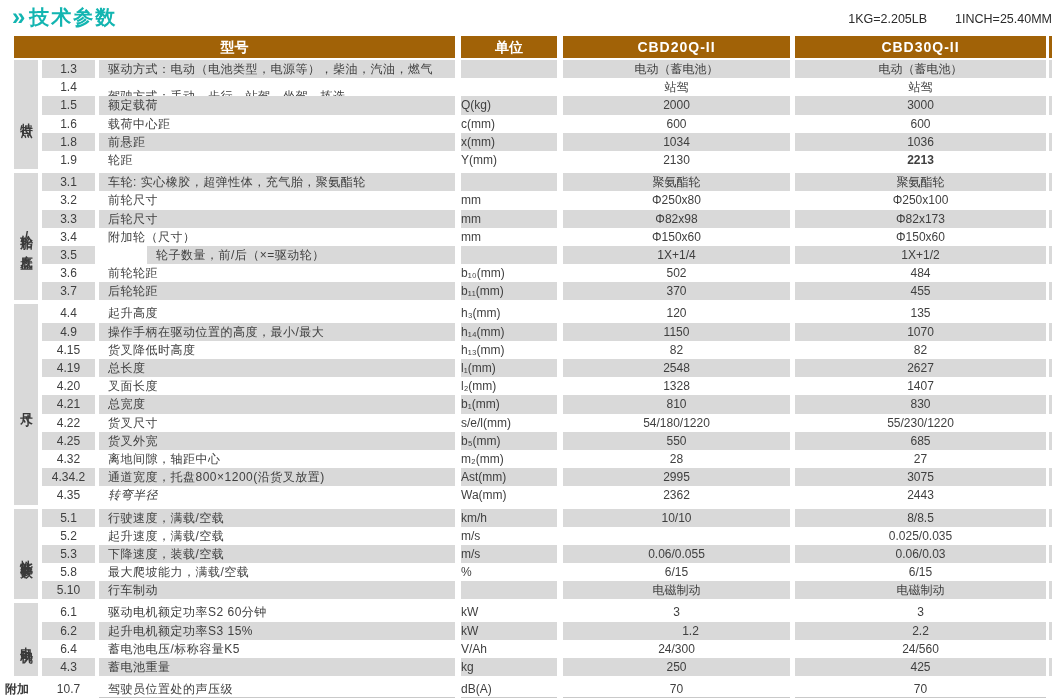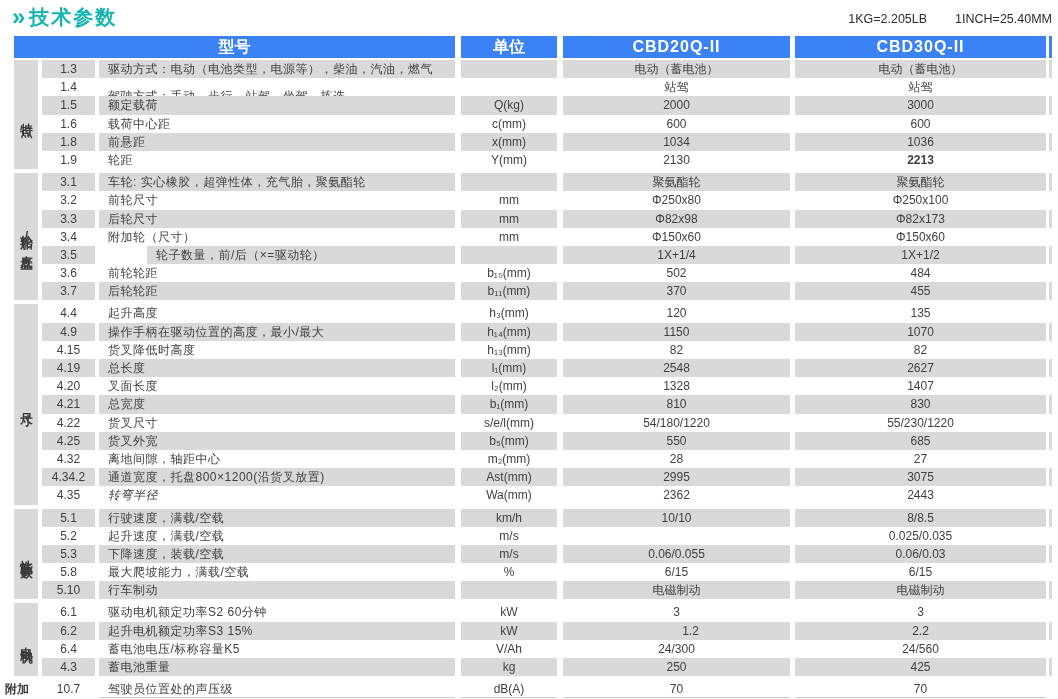--- a/index.html
+++ b/index.html
@@ -41,24 +41,24 @@
   
   .spec-table { margin-left: 14px; width: 1038px; }
 
   .grid-cols {
     display: grid;
     grid-template-columns: 24px 4px 53px 4px 356px 6px 96px 6px 227px 5px 251px 3px 3px;
   }
 
   .table-header { height: 22px; margin-bottom: 2px; }
   .table-header .hc {
-    background: #3b82f6;
+    background: #a16207;
     color: #ffffff;
     font-weight: bold;
-    font-size: 16px;
+    font-size: 14px;
     line-height: 22px;
     text-align: center;
     white-space: nowrap;
   }
   .hc.model { grid-column: 1 / 6; }
   .hc.unit  { grid-column: 7; }
   .hc.v1    { grid-column: 9; letter-spacing: 1px; }
   .hc.v2    { grid-column: 11; letter-spacing: 1px; }
   .hc.strip { grid-column: 13; }
 
@@ -91,21 +91,21 @@
 
   .cell {
     font-size: 12px;
     line-height: 18.2px;
     white-space: nowrap;
     overflow: hidden;
   }
   .cell.shade { background: #d9d9d9; }
   .cell.id    { grid-column: 3; text-align: center; }
   .cell.desc  { grid-column: 5; padding-left: 9px; text-align: left; letter-spacing: 0.5px; }
-  .cell.unit  { grid-column: 7; text-align: center; }
+  .cell.unit  { grid-column: 7; text-align: left; }
   .cell.v1    { grid-column: 9; text-align: center; }
   .cell.v2    { grid-column: 11; text-align: center; }
   .cell.strip { grid-column: 13; }
   .cell.last  { border-bottom: 1px solid #c9c9c9; }
 </style>
 </head>
 <body>
 
 <div class="page">
 

